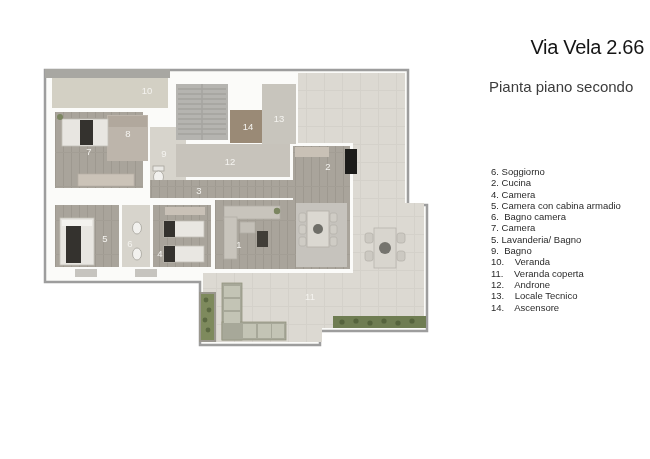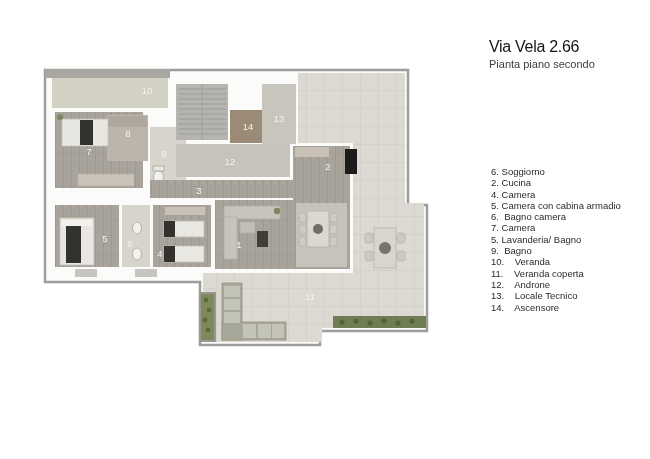--- a/index.html
+++ b/index.html
@@ -1,21 +1,21 @@
 <!DOCTYPE html>
 <html><head>
 <meta charset="utf-8">
 <style>
   html,body{margin:0;padding:0;background:#ffffff;}
   .stage{position:relative;width:650px;height:459px;background:#ffffff;overflow:hidden;
          font-family:"Liberation Sans", sans-serif;}
   .plan-svg{position:absolute;left:0;top:0;width:650px;height:459px;}
   .info{position:absolute;left:489px;top:36px;width:155px;color:#1a1a1a;}
-  .title{font-size:16px;letter-spacing:-0.3px;color:#151515;line-height:22px;}
-  .subtitle{font-size:11px;color:#3c3c3c;margin-top:0;}
+  .title{font-size:20px;letter-spacing:-0.3px;color:#151515;line-height:22px;text-align:right;}
+  .subtitle{font-size:15px;color:#3c3c3c;margin-top:20px;}
   .legend{position:absolute;left:491px;top:166px;width:155px;}
   .legend-item{font-size:9.5px;color:#2a2a2a;line-height:11.3px;white-space:pre;}
   .room-num{font-size:9.5px;fill:#f4f3ef;}
   text{font-family:"Liberation Sans", sans-serif;}
 </style>
 </head>
 <body>
 
 <div class="stage">
 

